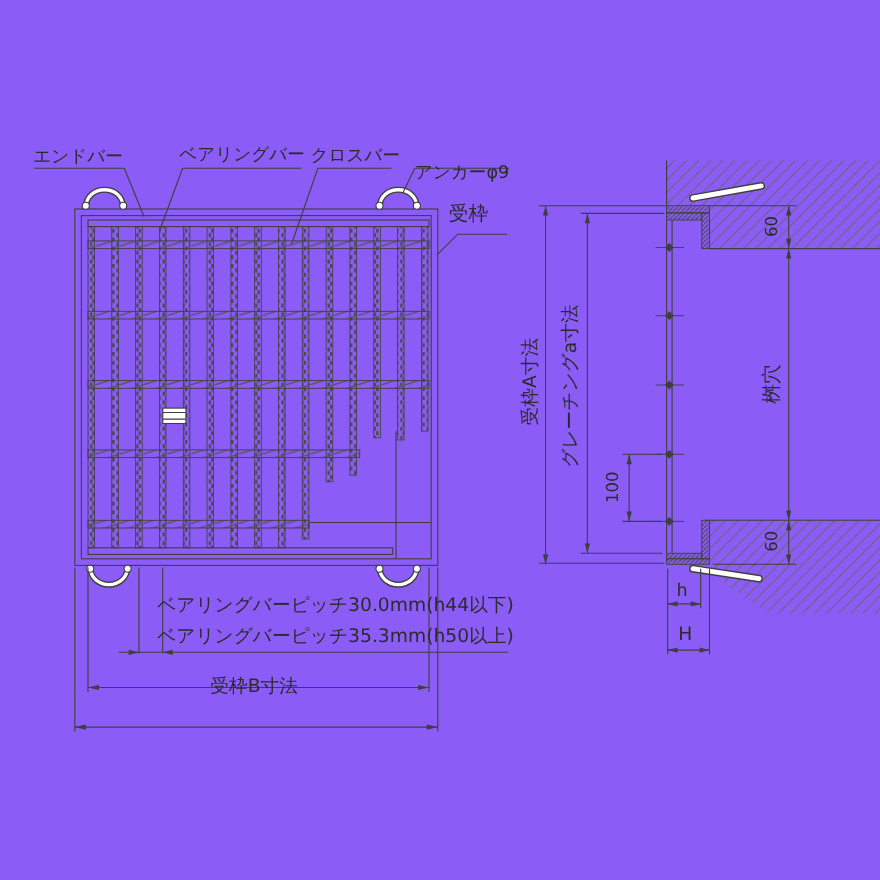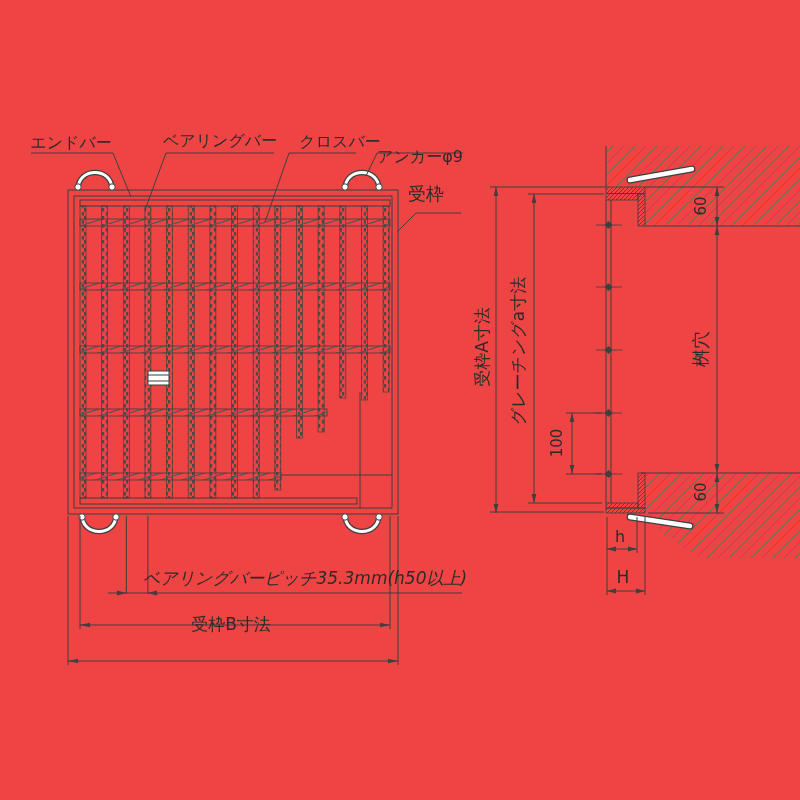--- a/index.html
+++ b/index.html
@@ -1,16 +1,16 @@
 <!DOCTYPE html>
 <html><head>
 <meta charset="utf-8">
 <style>
   html,body{margin:0;padding:0;background:#fff;}
-  #stage{position:relative;width:800px;height:800px;background:#ef4444;overflow:hidden;
+  #stage{position:relative;width:800px;height:800px;background:#8b5cf6;overflow:hidden;
          font-family:"DejaVu Sans",sans-serif;color:#2b2b2b;}
   #linework{position:absolute;left:0;top:0;}
   .htext{position:absolute;transform:translate(-50%,-50%);white-space:nowrap;
          font-size:16px;color:#2b2b2b;}
   .vtext{position:absolute;transform:translate(-50%,-50%) rotate(-90deg);white-space:nowrap;
          font-size:17px;color:#2b2b2b;}
   .sz15{font-size:15px;} .sz17{font-size:17px;} .sz18{font-size:18px;}
 </style>
 </head>
 <body>
@@ -211,25 +211,26 @@
     <g>
       <path d="M607,591 H645 M645,517 V595"></path>
       <polygon points="607,591 616,588.6 616,593.4" fill="#3f3f3f" stroke="none"></polygon>
       <polygon points="645,591 636,588.6 636,593.4" fill="#3f3f3f" stroke="none"></polygon>
     </g>
   </g>
 </svg>
 
 <div class="htext" style="left:71px;top:143px;">エンドバー</div>
 <div class="htext" style="left:220px;top:141px;">ベアリングバー</div>
-<div class="htext" style="left:340px;top:142px;">クロスバー</div>
+<div class="htext" style="left:323px;top:142px;">クロスバー</div>
 <div class="htext" style="left:420px;top:157px;">アンカーφ9</div>
 <div class="htext sz18" style="left:426px;top:194px;">受枠</div>
 
-<div class="htext sz17" style="left:305px;top:578px;font-style:italic;">ベアリングバーピッチ35.3mm(h50以上)</div>
+<div class="htext sz17" style="left:305px;top:550px;">ベアリングバーピッチ30.0mm(h44以下)</div>
+<div class="htext sz17" style="left:305px;top:578px;">ベアリングバーピッチ35.3mm(h50以上)</div>
 <div class="htext sz17" style="left:231px;top:624px;">受枠B寸法</div>
 
 <div class="vtext" style="left:482px;top:347px;">受枠A寸法</div>
 <div class="vtext" style="left:518px;top:351px;">グレーチングa寸法</div>
 <div class="vtext sz15" style="left:557px;top:443px;">100</div>
 <div class="vtext sz18" style="left:701px;top:349px;">桝穴</div>
 <div class="vtext sz15" style="left:701px;top:206px;">60</div>
 <div class="vtext sz15" style="left:701px;top:492px;">60</div>
 <div class="htext" style="left:620px;top:536px;">h</div>
 <div class="htext sz17" style="left:623px;top:577px;">H</div>

